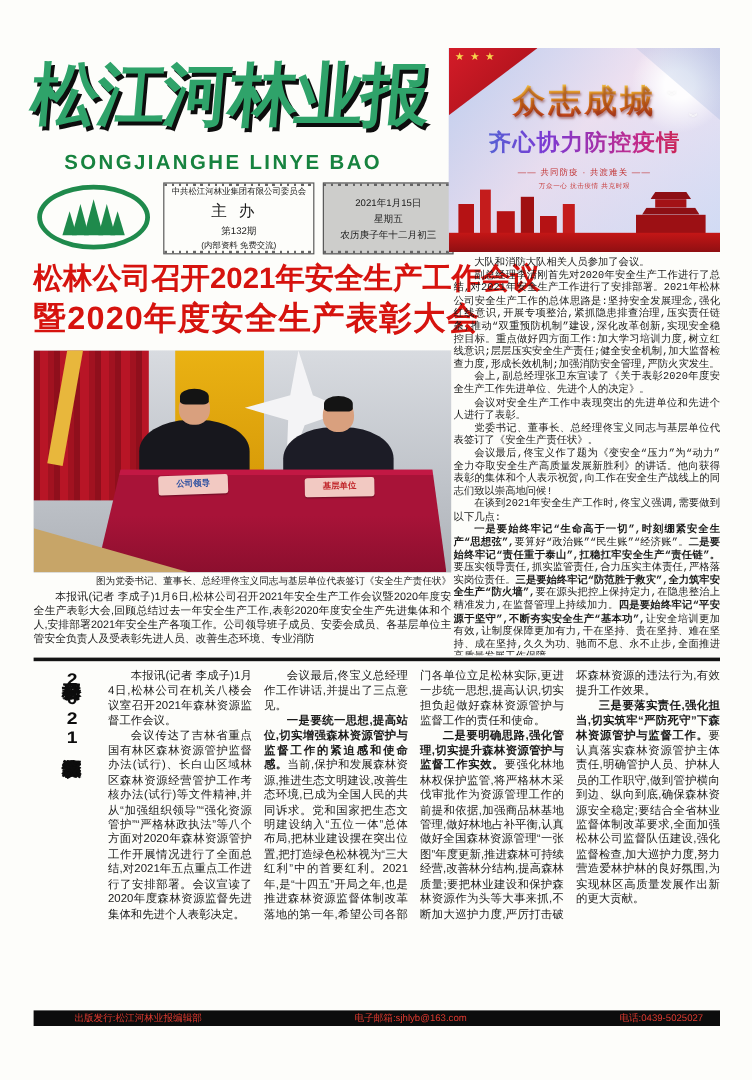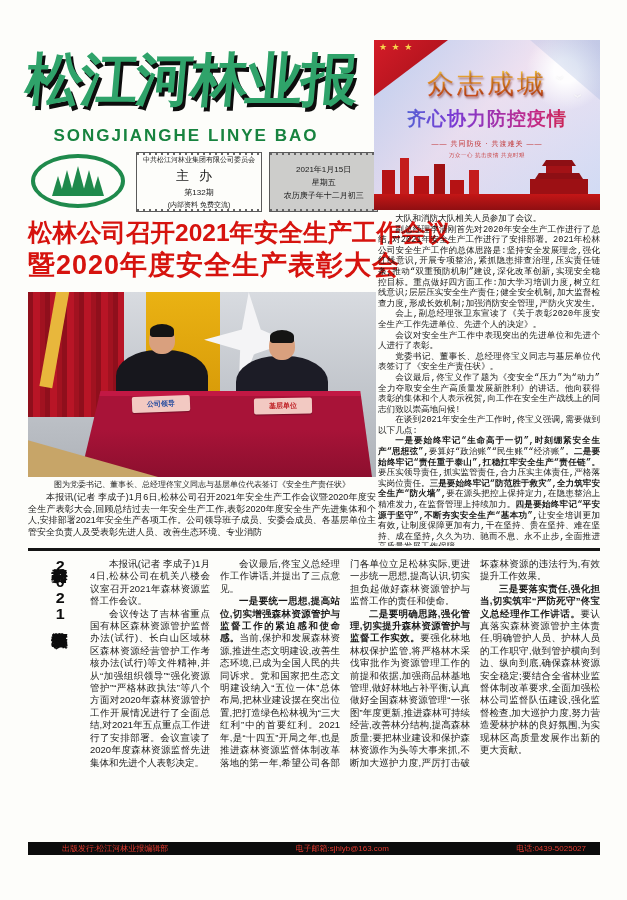--- a/index.html
+++ b/index.html
@@ -37,21 +37,21 @@
          radial-gradient(circle at 85% 18%, rgba(255,255,255,.95) 0 12px, rgba(255,255,255,0) 40px),
          linear-gradient(135deg, rgba(186,204,238,.85), rgba(242,222,238,.65) 45%, rgba(198,214,244,.75)),
          linear-gradient(245deg, #f4eef8, #c3cfec);}
   .poster-flag{position:absolute;left:0;top:0;width:74px;height:56px;
         background:linear-gradient(135deg,#d41c28,#a00f18);clip-path:polygon(0 0,100% 0,0 100%);}
   .poster-flag span{position:absolute;left:5px;top:2px;color:#f7d44c;font-size:9px;letter-spacing:1px;}
   .poster-peak{position:absolute;right:0;top:0;width:70px;height:60px;
         background:linear-gradient(225deg,rgba(160,180,220,.55),rgba(255,255,255,0));
         clip-path:polygon(100% 0,0 0,100% 100%);}
   .poster-text{position:relative;text-align:center;padding-top:26px;}
-  .poster-l1{font-size:27px;font-weight:400;letter-spacing:3px;color:#d89020;
+  .poster-l1{font-size:27px;font-weight:700;letter-spacing:3px;color:#d89020;
         text-shadow:1px 2px 2px rgba(120,30,20,.5);}
   .poster-l2{font-size:19px;font-weight:900;letter-spacing:1px;color:#8a2be2;margin-top:4px;}
   @supports (-webkit-background-clip:text){
     .poster-l1{background:linear-gradient(180deg,#f7d44c,#e0801a 55%,#c03020);
         -webkit-background-clip:text;background-clip:text;color:transparent;}
     .poster-l2{background:linear-gradient(90deg,#3b7bd4,#7a3bd4 35%,#c22a8a 70%,#d42020);
         -webkit-background-clip:text;background-clip:text;color:transparent;}
   }
   .poster-l3{font-size:7px;color:#c03030;margin-top:7px;letter-spacing:1px;}
   .poster-l4{font-size:5.5px;color:#c84040;margin-top:3px;letter-spacing:.5px;}
@@ -97,21 +97,21 @@
   .person-right .body{background:#1c1c26;}
   .photo-table{position:absolute;left:52px;right:4px;bottom:0;height:86px;
         background:linear-gradient(180deg,#c21844 0 6%, #a81338 6% 45%,#8c0f2e);
         clip-path:polygon(7% 0,96% 0,100% 100%,0 100%);}
   .floor{position:absolute;left:0;bottom:0;width:130px;height:46px;background:#c7a568;
         clip-path:polygon(0 20%,100% 100%,0 100%);}
   .plate{position:absolute;width:58px;height:16px;background:#f2c9c2;border-radius:2px;
         font-size:7px;font-weight:bold;text-align:center;line-height:16px;box-shadow:0 1px 1px rgba(0,0,0,.3);}
   .plate-left{left:104px;top:104px;color:#2a4fa0;transform:rotate(-2deg);}
   .plate-right{left:226px;top:106px;color:#c0252a;transform:rotate(-1deg);}
-  .photo-caption{position:absolute;left:28px;top:479px;width:348px;text-align:center;font-size:8px;color:#222;}
+  .photo-caption{position:absolute;left:28px;top:479px;width:348px;text-align:right;font-size:8px;color:#222;}
   .lead-intro{position:absolute;left:28px;top:492px;width:348px;height:52px;overflow:hidden;
         font-size:9px;line-height:11.6px;text-align:justify;}
   .lead-intro p{margin:0;text-indent:2em;}
   
   .right-col{position:absolute;left:378px;top:214px;width:222px;height:332px;overflow:hidden;
         font-size:8.6px;line-height:10.6px;text-align:justify;font-family:Liberation Mono, monospace;}
   .right-col p{margin:0;text-indent:2em;}
   .right-col b{font-weight:900;}
   
   .section-divider{position:absolute;left:28px;top:548px;width:572px;border-top:3px solid #141414;}
@@ -232,21 +232,21 @@
   <div class="section-divider"></div>
 
   <div class="bottom-story">
     <div class="v-headline">松林公司召开2021年森林资源监督工作会议</div>
     <div class="bottom-cols">
       <p><b></b><span>本报讯(记者 李成子)1月4日,松林公司在机关八楼会议室召开2021年森林资源监督工作会议。</span></p>
       <p><b></b><span>会议传达了吉林省重点国有林区森林资源管护监督办法(试行)、长白山区域林区森林资源经营管护工作考核办法(试行)等文件精神,并从“加强组织领导”“强化资源管护”“严格林政执法”等八个方面对2020年森林资源管护工作开展情况进行了全面总结,对2021年五点重点工作进行了安排部署。会议宣读了2020年度森林资源监督先进集体和先进个人表彰决定。</span></p>
       <p><b></b><span>会议最后,佟宝义总经理作工作讲话,并提出了三点意见。</span></p>
       <p><b>一是要统一思想,提高站位,切实增强森林资源管护与监督工作的紧迫感和使命感。</b><span>当前,保护和发展森林资源,推进生态文明建设,改善生态环境,已成为全国人民的共同诉求。党和国家把生态文明建设纳入“五位一体”总体布局,把林业建设摆在突出位置,把打造绿色松林视为“三大红利”中的首要红利。2021年,是“十四五”开局之年,也是推进森林资源监督体制改革落地的第一年,希望公司各部门各单位立足松林实际,更进一步统一思想,提高认识,切实担负起做好森林资源管护与监督工作的责任和使命。</span></p>
       <p><b>二是要明确思路,强化管理,切实提升森林资源管护与监督工作实效。</b><span>要强化林地林权保护监管,将严格林木采伐审批作为资源管理工作的前提和依据,加强商品林基地管理,做好林地占补平衡,认真做好全国森林资源管理“一张图”年度更新,推进森林可持续经营,改善林分结构,提高森林质量;要把林业建设和保护森林资源作为头等大事来抓,不断加大巡护力度,严厉打击破坏森林资源的违法行为,有效提升工作效果。</span></p>
-      <p><b>三是要落实责任,强化担当,切实筑牢“严防死守”佟宝义总经理作工作讲话。</b><span>要认真落实森林资源管护主体责任,明确管护人员、护林人员的工作职守,做到管护横向到边、纵向到底,确保森林资源安全稳定;要结合全省林业监督体制改革要求,全面加强松林公司监督队伍建设,强化监督检查,加大巡护力度,努力营造爱林护林的良好氛围,为实现林区高质量发展作出新的更大贡献。</span></p>
+      <p><b>三是要落实责任,强化担当,切实筑牢“严防死守”下森林资源管护与监督工作。</b><span>要认真落实森林资源管护主体责任,明确管护人员、护林人员的工作职守,做到管护横向到边、纵向到底,确保森林资源安全稳定;要结合全省林业监督体制改革要求,全面加强松林公司监督队伍建设,强化监督检查,加大巡护力度,努力营造爱林护林的良好氛围,为实现林区高质量发展作出新的更大贡献。</span></p>
     </div>
   </div>
 
   <div class="footer-bar">
     <span>出版发行:松江河林业报编辑部</span>
     <span>电子邮箱:sjhlyb@163.com</span>
     <span>电话:0439-5025027</span>
   </div>
 
 </div>

